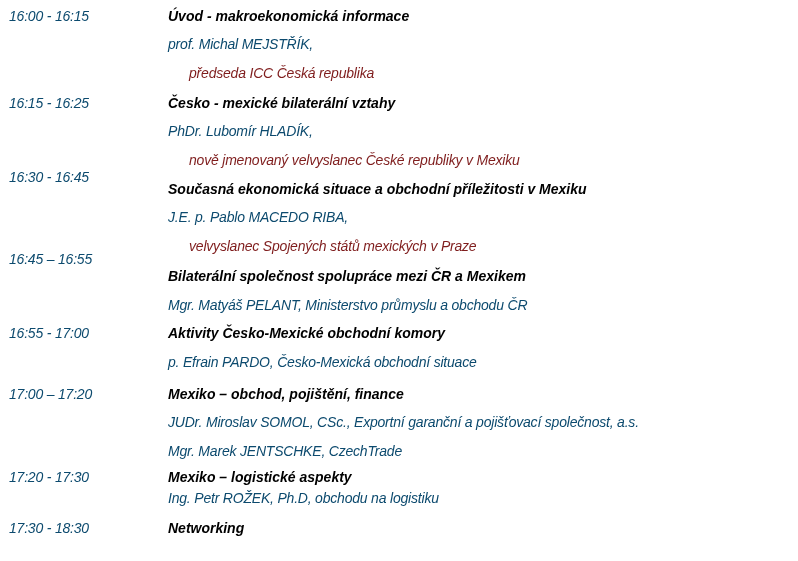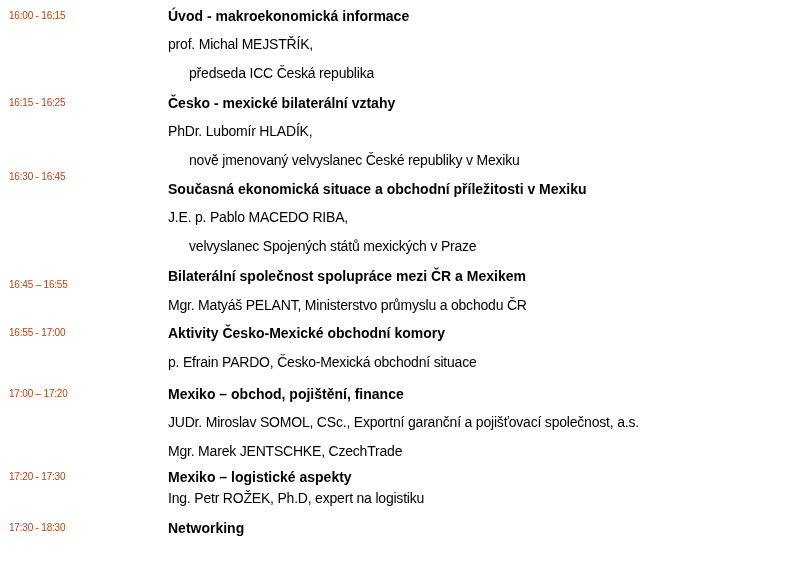--- a/index.html
+++ b/index.html
@@ -14,44 +14,46 @@
       overflow: hidden;
       font-family: "Liberation Sans", sans-serif;
       color: #000000;
       font-size: 14px;
     }
     .line {
       position: absolute;
       white-space: nowrap;
       line-height: 18px;
       height: 18px;
+      font-style: italic;
     }
     .time {
       left: 9px;
-      font-size: 10px;
-      color: #c2410c;
+      font-style: italic;
+      font-size: 14px;
+      color: #0c4a6e;
       letter-spacing: -0.2px;
     }
     .title {
       left: 168px;
       font-weight: bold;
       font-size: 14px;
       color: #000000;
     }
     .speaker {
       left: 168px;
       font-size: 14px;
-      color: #000000;
+      color: #0c4a6e;
       letter-spacing: -0.2px;
       text-align: center;
     }
     .role {
       left: 189px;
       font-size: 14px;
-      color: #000000;
+      color: #7f1d1d;
       letter-spacing: -0.2px;
     }
   </style>
 </head>
 <body>
 
 <div class="line time" style="top:7px">16:00 - 16:15</div>
 <div class="line title" style="top:7px">Úvod - makroekonomická informace</div>
 <div class="line speaker" style="top:35px">prof. Michal MEJSTŘÍK,</div>
 <div class="line role" style="top:64px">předseda ICC Česká republika</div>
@@ -59,31 +61,31 @@
 <div class="line time" style="top:94px">16:15 - 16:25</div>
 <div class="line title" style="top:94px">Česko - mexické bilaterální  vztahy</div>
 <div class="line speaker" style="top:122px">PhDr. Lubomír HLADÍK,</div>
 <div class="line role" style="top:151px">nově jmenovaný velvyslanec České republiky v Mexiku</div>
 
 <div class="line time" style="top:168px">16:30 - 16:45</div>
 <div class="line title" style="top:180px">Současná ekonomická situace a obchodní příležitosti  v Mexiku</div>
 <div class="line speaker" style="top:208px">J.E. p. Pablo MACEDO RIBA,</div>
 <div class="line role" style="top:237px">velvyslanec Spojených států mexických v Praze</div>
 
-<div class="line time" style="top:276px">16:45 – 16:55</div>
+<div class="line time" style="top:250px">16:45 – 16:55</div>
 <div class="line title" style="top:267px">Bilaterální společnost spolupráce mezi ČR a Mexikem</div>
 <div class="line speaker" style="top:296px">Mgr. Matyáš PELANT, Ministerstvo průmyslu a obchodu ČR</div>
 
 <div class="line time" style="top:324px">16:55 - 17:00</div>
 <div class="line title" style="top:324px">Aktivity Česko-Mexické obchodní komory</div>
 <div class="line speaker" style="top:353px">p. Efrain PARDO, Česko-Mexická obchodní situace</div>
 
 <div class="line time" style="top:385px">17:00 – 17:20</div>
 <div class="line title" style="top:385px">Mexiko – obchod, pojištění, finance</div>
 <div class="line speaker" style="top:413px">JUDr. Miroslav SOMOL, CSc., Exportní garanční a pojišťovací společnost, a.s.</div>
 <div class="line speaker" style="top:442px">Mgr. Marek JENTSCHKE, CzechTrade</div>
 
 <div class="line time" style="top:468px">17:20 - 17:30</div>
 <div class="line title" style="top:468px">Mexiko – logistické aspekty</div>
-<div class="line speaker" style="top:489px">Ing. Petr ROŽEK, Ph.D, expert na logistiku</div>
+<div class="line speaker" style="top:489px">Ing. Petr ROŽEK, Ph.D, obchodu na logistiku</div>
 
 <div class="line time" style="top:519px">17:30 - 18:30</div>
 <div class="line title" style="top:519px">Networking</div>
 
 </body></html>

